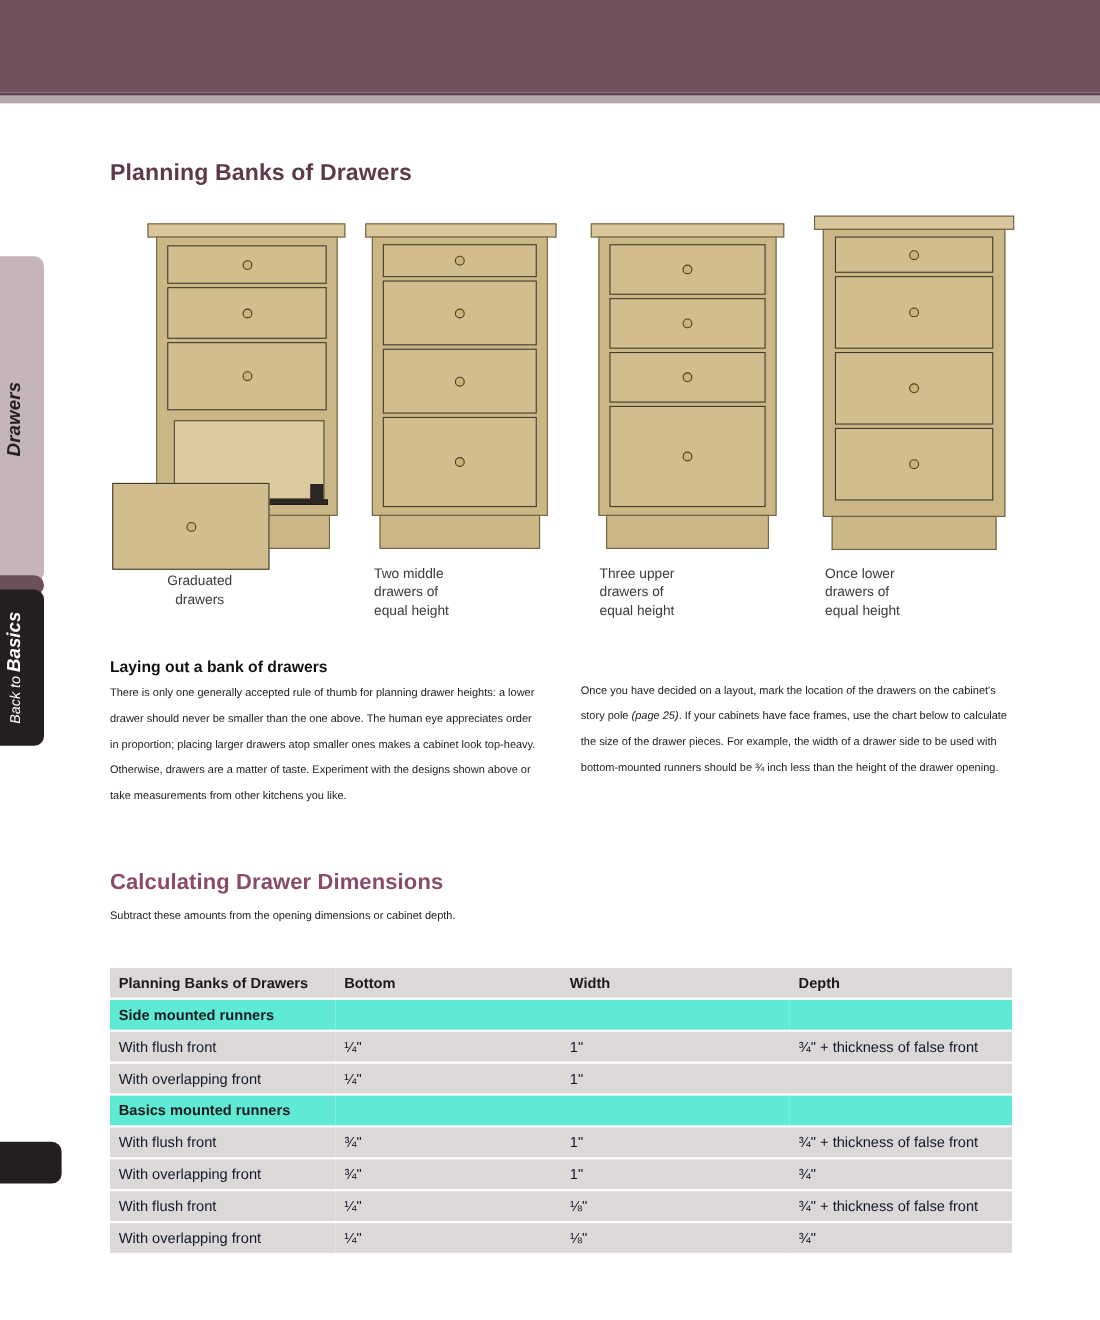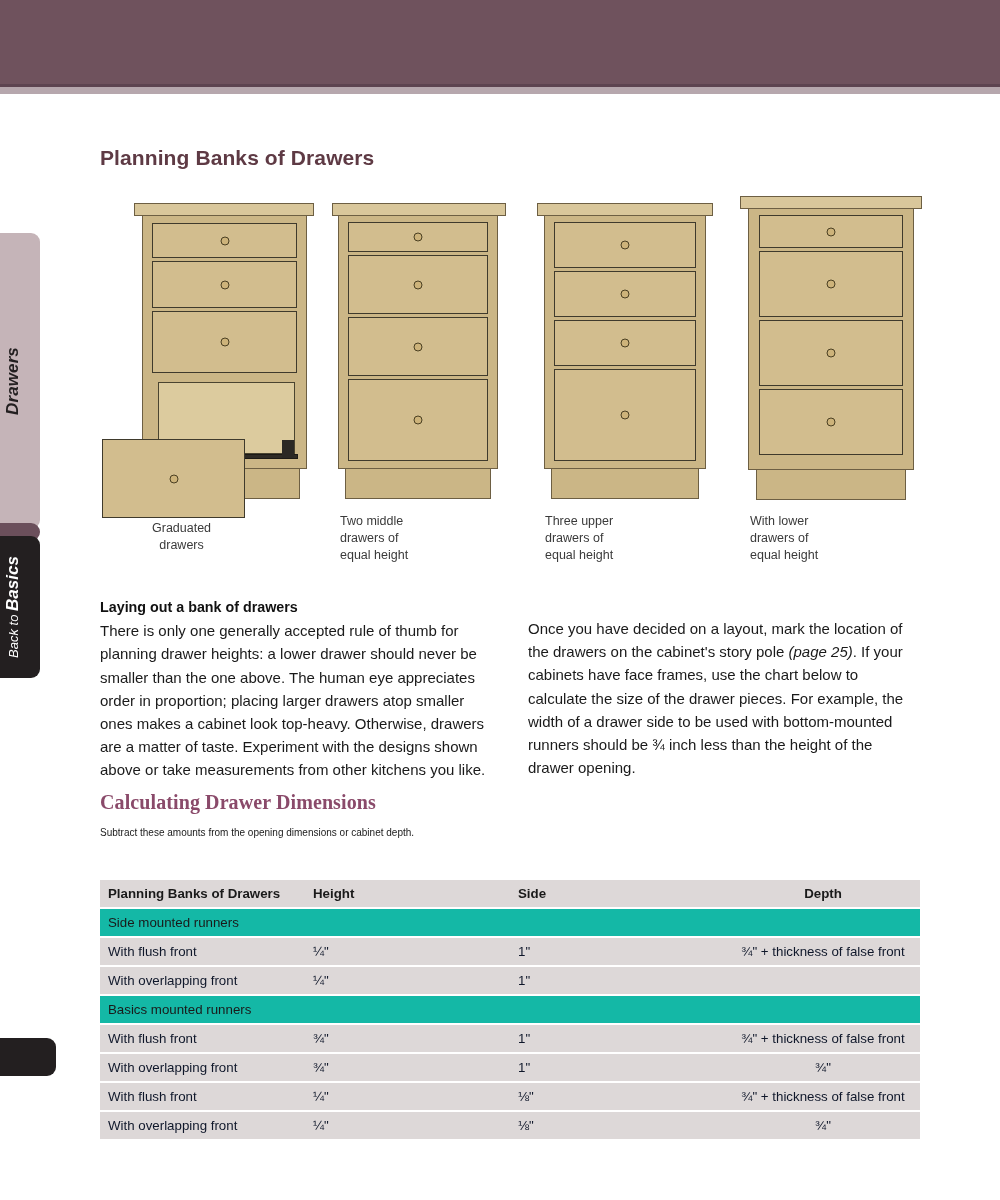--- a/index.html
+++ b/index.html
@@ -106,48 +106,48 @@
   .caption {
     position:absolute; font-size:12.5px; color:#3a3a3a; line-height:17px;
     font-family:"Liberation Sans", sans-serif;
   }
 
   
   .col { position:absolute; width:390px; font-size:14.3px; line-height:23.2px; color:#1a1a1a; }
   .col-left { left:100px; top:596px; }
   .col-right { left:513px; top:617px;margin-left:15px; }
   .col h3 { font-size:14.3px; font-weight:700; margin-bottom:0px; color:#111; }
-  .col p { font-size:15px; line-height:23.2px; }
+  .col p { font-size:10px; line-height:23.2px; }
   .col p i { font-style:italic; }
 
   h2.sub-title {
     position:absolute; left:100px; top:791px;
-    font-size:20px; font-weight:700; color:#8a4a6a; letter-spacing:0.1px;font-family:Liberation Serif, serif;
+    font-size:20px; font-weight:700; color:#8a4a6a; letter-spacing:0.1px;
   }
   .sub-desc {
     position:absolute; left:100px; top:822px; width:430px;
     font-size:10px; line-height:21px; color:#1a1a1a;
   }
 
   
   table.dim-table {
     position:absolute; left:100px; top:878px; width:820px;
     border-collapse:separate; border-spacing:0 2px;
     font-size:13.3px;
   }
   table.dim-table td {
     background:#ddd8d8; padding:6px 0 6px 8px; height:26px; vertical-align:middle;
   }
   table.dim-table tr.hdr td { font-weight:700; color:#1a1a1a; background:#ddd8d8; }
-  table.dim-table tr.grp td { font-weight:400; color:#1a1a1a; background:#14b8a6; }
+  table.dim-table tr.grp td { font-weight:700; color:#1a1a1a; background:#5eead4; }
   table.dim-table tr.data td { font-weight:400; color:#0f172a; }
   .c0 { width:205px; }
   .c1 { width:205px; }
   .c2 { width:208px; }
-  .c3 { width:202px;text-align:center; }
+  .c3 { width:202px; }
 </style>
 </head>
 <body>
 
 <div class="page">
 
   <div class="header-band"></div>
   <div class="header-rule-dark"></div>
   <div class="header-rule-light"></div>
 
@@ -255,21 +255,21 @@
             <span class="pull"></span>
           </div>
         <div class="drawer" style="left:19px; top:124px; width:144px; height:66px;">
             <span class="pull"></span>
           </div>
         <div class="drawer" style="left:19px; top:193px; width:144px; height:66px;">
             <span class="pull"></span>
           </div>
       </div>
       <div class="caption" style="left:10px; top:317px;">
-        <div>With lower</div>
+        <div>Once lower</div>
         <div>drawers of</div>
         <div>equal height</div>
       </div>
     </div>
 
   </div>
 
   <div class="col col-left">
     <h3>Laying out a bank of drawers</h3>
     <p>There is only one generally accepted rule of thumb for planning drawer heights: a lower drawer should never be smaller than the one above. The human eye appreciates order in proportion; placing larger drawers atop smaller ones makes a cabinet look top-heavy. Otherwise, drawers are a matter of taste. Experiment with the designs shown above or take measurements from other kitchens you like.</p>
@@ -279,22 +279,22 @@
     <p><span>Once you have decided on a layout, mark the location of the drawers on the cabinet's story pole </span><i>(page 25)</i><span>. If your cabinets have face frames, use the chart below to calculate the size of the drawer pieces. For example, the width of a drawer side to be used with bottom-mounted runners should be ¾ inch less than the height of the drawer opening.</span></p>
   </div>
 
   <h2 class="sub-title">Calculating Drawer Dimensions</h2>
   <div class="sub-desc">Subtract these amounts from the opening dimensions or cabinet depth.</div>
 
   <table class="dim-table">
     <tbody>
       <tr class="hdr">
         <td class="c0">Planning Banks of Drawers</td>
-        <td class="c1">Height</td>
-        <td class="c2">Side</td>
+        <td class="c1">Bottom</td>
+        <td class="c2">Width</td>
         <td class="c3">Depth</td>
       </tr>
       <tr class="grp">
         <td class="c0">Side mounted runners</td>
         <td class="c1"></td>
         <td class="c2"></td>
         <td class="c3"></td>
       </tr>
       <tr class="data">
         <td class="c0">With flush front</td>

